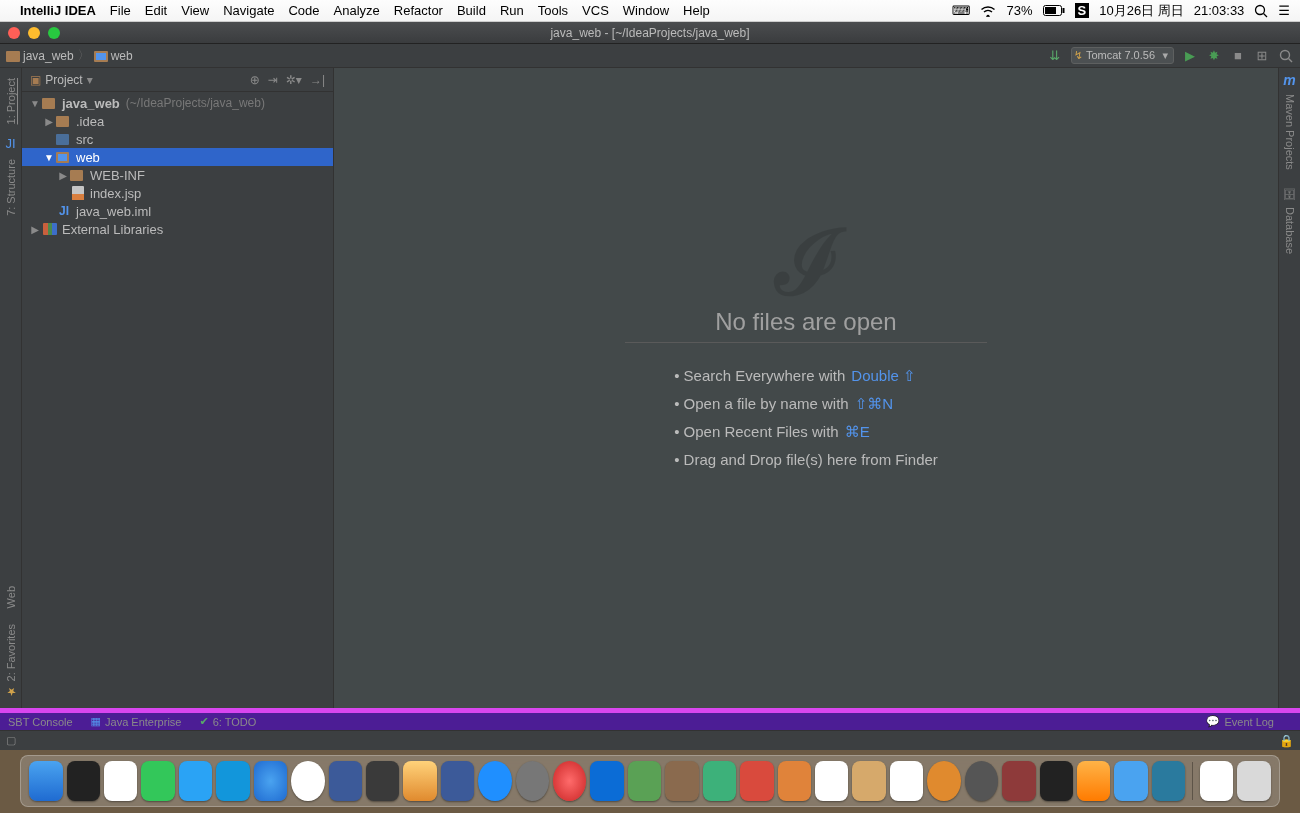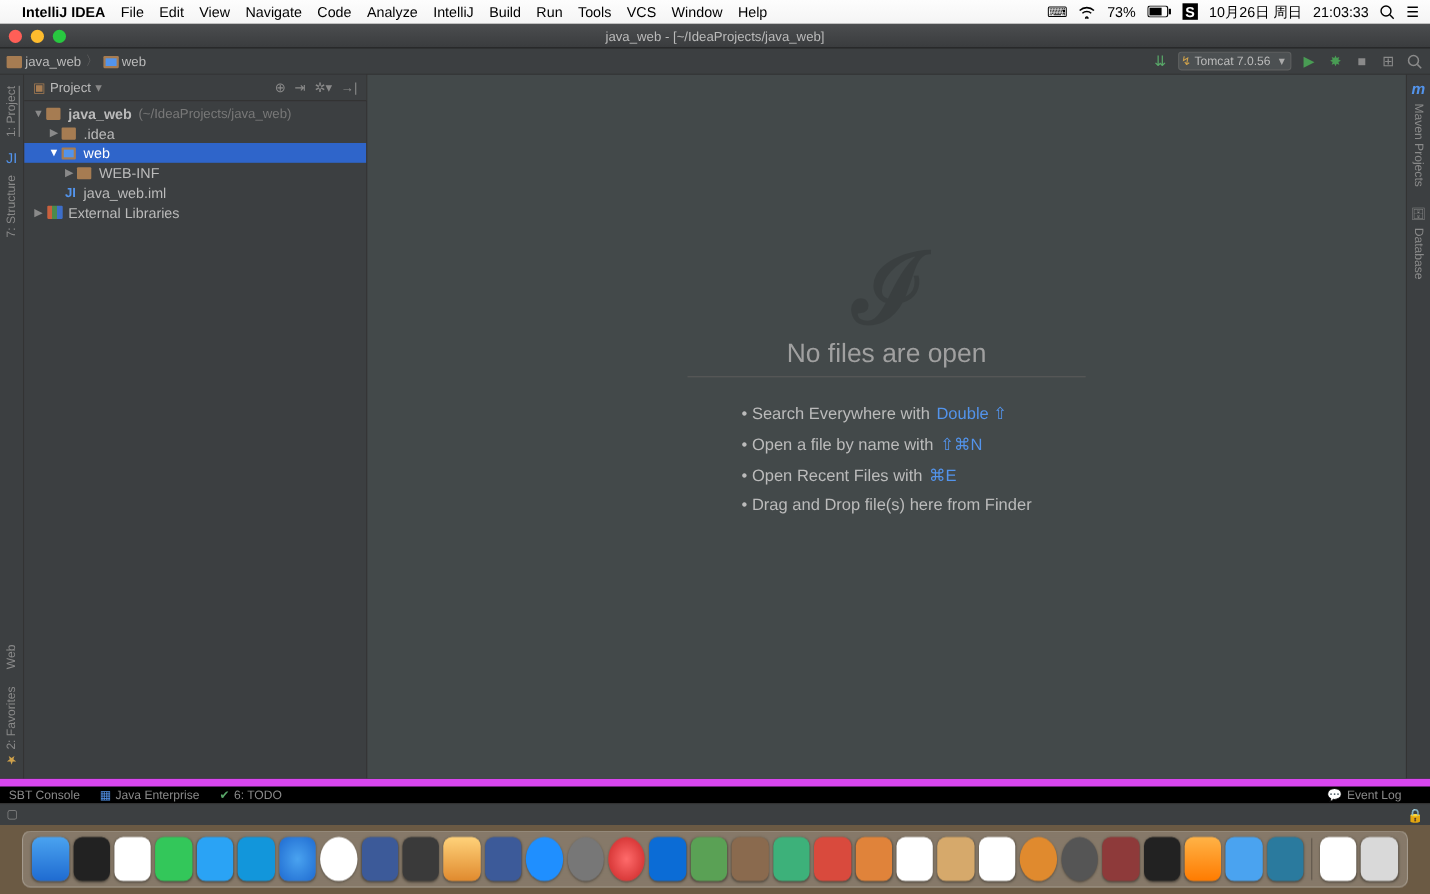--- a/index.html
+++ b/index.html
@@ -42,21 +42,21 @@
 .arrow{width:14px;text-align:center;color:#8a8a8a;font-size:10px}
 .tree-row.selected .arrow{color:#fff}
 .indent{display:inline-block}
 .node-ico{width:16px;height:14px;display:inline-flex;align-items:center;justify-content:center;margin-right:4px}
 .hint{color:#787878;margin-left:6px;font-size:12px}
 .editor{flex:1;background:#43494a;display:flex;flex-direction:column;align-items:center;justify-content:center;color:#8a8a8a;position:relative}
 .logo-bg{position:absolute;top:130px;font-size:90px;color:rgba(0,0,0,.13);font-weight:700;letter-spacing:-6px}
 .welcome-title{font-size:24px;color:#a0a0a0;border-bottom:1px solid #5a5a5a;padding:0 90px 6px;margin-bottom:24px}
 .tips{display:flex;flex-direction:column;gap:10px;font-size:15px;color:#bbb}
 .tips .shortcut{color:#5394ec;margin-left:6px}
-.bottom-tools{height:22px;background:#000000;border-top:7px solid #d946ef;display:flex;align-items:center;padding:0 8px;font-size:11px;color:#8a8a8a}
+.bottom-tools{height:22px;background:#4c1d95;border-top:5px solid #d946ef;display:flex;align-items:center;padding:0 8px;font-size:11px;color:#8a8a8a}
 .bottom-tools .tab{margin-right:18px;display:flex;align-items:center;gap:4px}
 .bottom-tools .spacer{flex:1}
 .status-bar{height:20px;background:#3c3f41;border-top:1px solid #323232;display:flex;align-items:center;padding:0 6px;font-size:11px;color:#8a8a8a}
 .status-bar .spacer{flex:1}
 .lock{font-size:12px}
 .dock{height:52px;background:rgba(214,214,214,.25);backdrop-filter:blur(6px);margin:4px 20px 6px;border-radius:8px;display:flex;align-items:center;justify-content:center;gap:4px;padding:0 8px;border:1px solid rgba(255,255,255,.25)}
 .dock-bg{background:#6b5a44}
 .dock .app{width:40px;height:40px;border-radius:8px;background:linear-gradient(#777,#555);box-shadow:0 1px 2px rgba(0,0,0,.4)}
 .dock .sep{width:1px;height:38px;background:rgba(0,0,0,.3);margin:0 3px}
 .ul{}
@@ -69,21 +69,21 @@
 
 <div class="mac-menu">
   <span class="apple"></span>
   <span class="app-name">IntelliJ IDEA</span>
   <span class="menu-item">File</span>
   <span class="menu-item">Edit</span>
   <span class="menu-item">View</span>
   <span class="menu-item">Navigate</span>
   <span class="menu-item">Code</span>
   <span class="menu-item">Analyze</span>
-  <span class="menu-item">IntelliJ</span>
+  <span class="menu-item">Refactor</span>
   <span class="menu-item">Build</span>
   <span class="menu-item">Run</span>
   <span class="menu-item">Tools</span>
   <span class="menu-item">VCS</span>
   <span class="menu-item">Window</span>
   <span class="menu-item">Help</span>
   <span class="spacer"></span>
   <span class="status">⌨</span>
   <span class="status">
     <svg width="16" height="12" viewBox="0 0 16 12">
@@ -174,35 +174,49 @@
           <span class="hint">(~/IdeaProjects/java_web)</span>
       </div>
       <div class="tree-row">
         <span class="indent" style="width:14px"></span>
           <span class="arrow">▶</span>
         <span class="node-ico">
             <span class="folder-ico"></span>
           </span>
         <span>.idea</span>
       </div>
+      <div class="tree-row">
+        <span class="indent" style="width:28px"></span>
+        <span class="node-ico">
+            <span class="folder-ico" style="background:#4a6e99"></span>
+          </span>
+        <span>src</span>
+      </div>
       <div class="tree-row selected">
         <span class="indent" style="width:14px"></span>
           <span class="arrow">▼</span>
         <span class="node-ico">
             <span class="folder-ico web"></span>
           </span>
         <span>web</span>
       </div>
       <div class="tree-row">
         <span class="indent" style="width:28px"></span>
           <span class="arrow">▶</span>
         <span class="node-ico">
             <span class="folder-ico"></span>
           </span>
         <span>WEB-INF</span>
+      </div>
+      <div class="tree-row">
+        <span class="indent" style="width:42px"></span>
+        <span class="node-ico">
+            <span class="file-ico jsp"></span>
+          </span>
+        <span>index.jsp</span>
       </div>
       <div class="tree-row">
         <span class="indent" style="width:28px"></span>
         <span class="node-ico" style="color:#5394ec;font-size:12px;font-weight:700">JI</span>
         <span>java_web.iml</span>
       </div>
       <div class="tree-row">
         <span class="arrow">▶</span>
         <span class="node-ico">
             <span class="lib-ico"></span>

